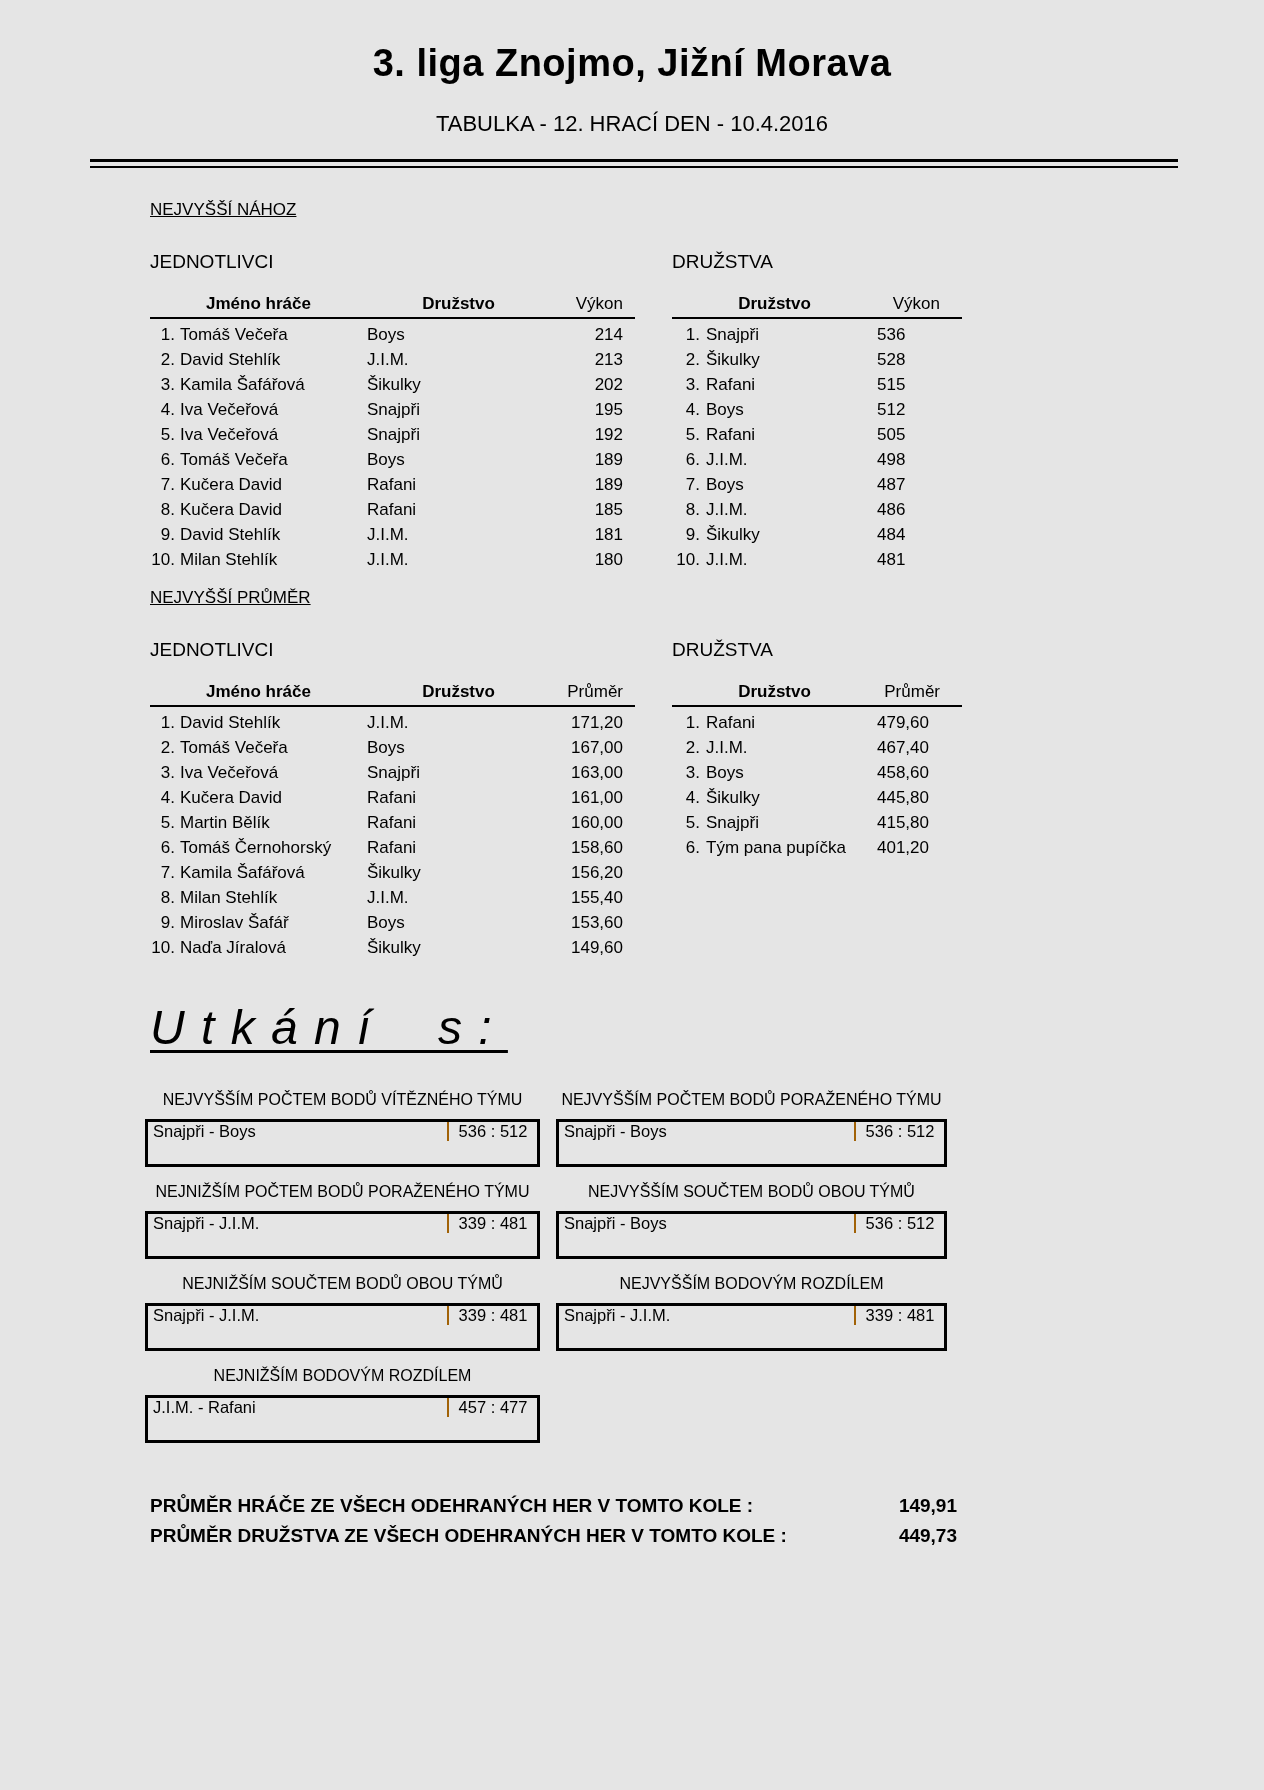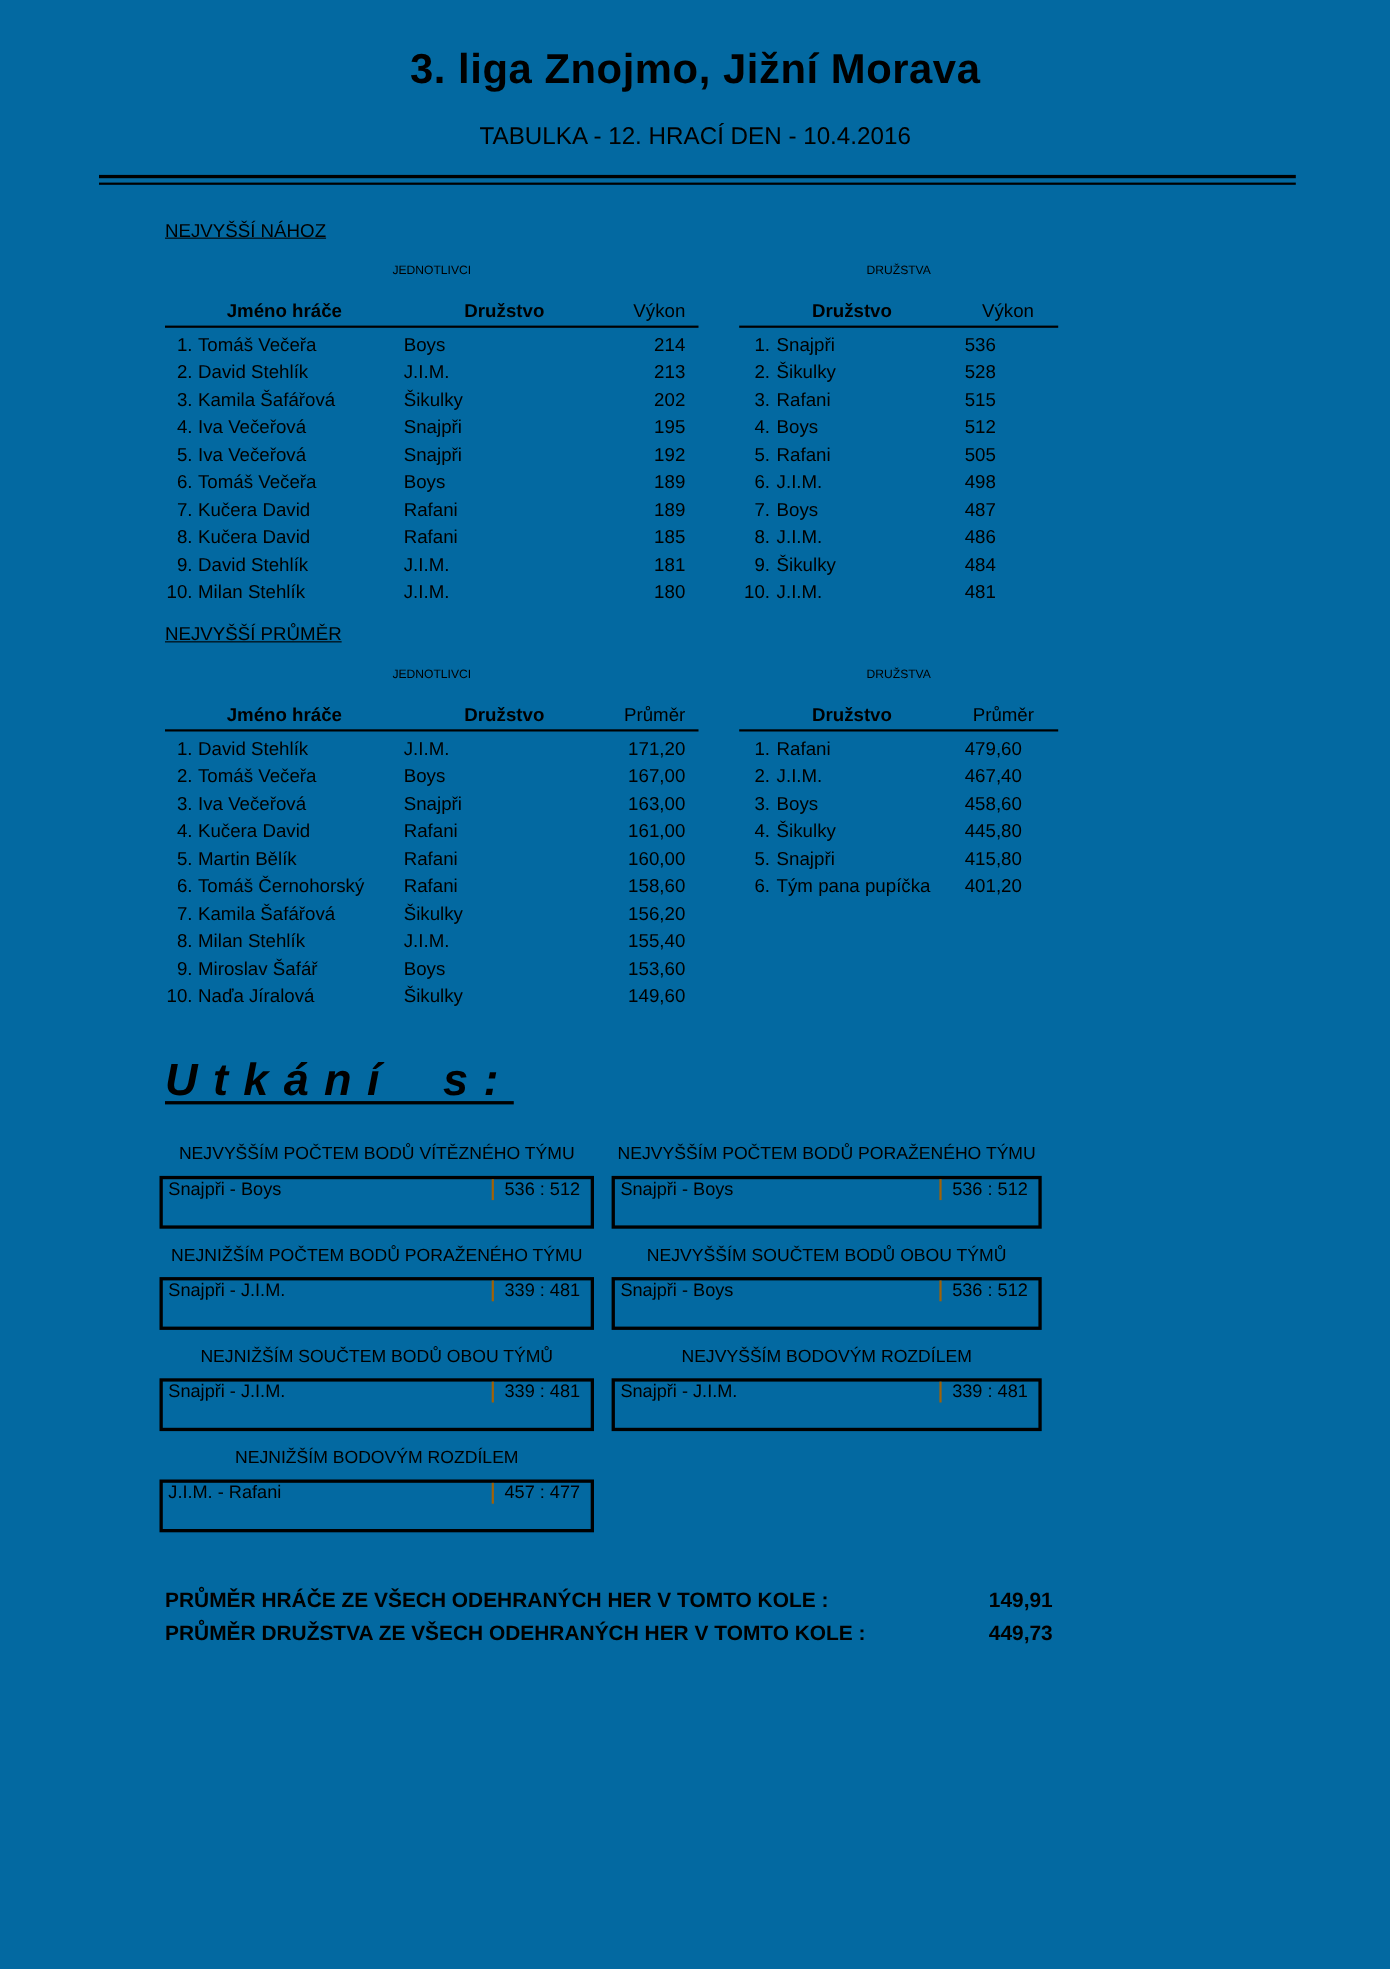--- a/index.html
+++ b/index.html
@@ -1,60 +1,60 @@
 <!DOCTYPE html>
 <html lang="cs"><head>
 <meta charset="utf-8">
 <title>3. liga Znojmo, Jižní Morava</title>
 <style>
   html,body { margin:0; padding:0; background:#fff; }
   .page {
     position:relative;
     width:1264px; height:1790px;
-    background:#0369a1; color:#000;
+    background:#e5e5e5; color:#000;
     font-family:"Liberation Sans","DejaVu Sans",sans-serif;
     overflow:hidden;
     box-sizing:border-box;
     padding-top:42px;
   }
   .title { text-align:center; font-size:38px; font-weight:bold; letter-spacing:0.5px; }
   .subtitle { text-align:center; font-size:22px; margin-top:26px; }
   .hr-double { margin-left:90px; margin-top:22px; width:1088px; height:4px;
                border-top:3px solid #000; border-bottom:2px solid #000; }
 
   .content { margin-left:150px; }
 
   .sec-heading { font-size:17px; font-weight:normal; text-decoration:underline;
                  margin:32px 0 0 0; }
 
   .tables-row { display:flex; margin-top:20px; }
   .tbl-ind  { width:485px; }
   .tbl-team { width:290px; margin-left:37px; }
 
-  .grp-title { text-align:center; font-size:11px; }
+  .grp-title { text-align:left; font-size:19px;margin-top:11px; }
   .thead { display:grid; border-bottom:2px solid #000; padding-bottom:3px;
            margin-top:21px; font-size:17px; }
   .ind-head  { grid-template-columns:217px 183px 85px; }
   .team-head { grid-template-columns:205px 85px; }
   .th-center { text-align:center;font-weight:bold; }
   .th-right  { text-align:right; padding-right:12px; }
   .team-head .th-right { padding-right:22px; }
 
   .tbody { font-size:17px; margin-top:3px; }
   .trow { display:grid; line-height:25px; height:25px; }
   .ind-row  { grid-template-columns:30px 187px 183px 85px; }
   .team-row { grid-template-columns:34px 171px 85px; }
   .ind-c0  { text-align:right; padding-right:5px; }
   .ind-c3  { text-align:right; padding-right:12px; }
   .team-c0 { text-align:right; padding-right:6px; }
   .team-c2 { text-align:left; padding-right:24px; }
 
   .utkani-heading {
     margin:40px 0 0 0;
-    font-size:41px; font-style:italic; font-weight:bold;
+    font-size:48px; font-style:italic; font-weight:normal;
     letter-spacing:0.34em; word-spacing:0.45em;
     text-decoration:underline;
     text-decoration-thickness:3px;
     text-underline-offset:6px;
   }
 
   .matches { display:grid; grid-template-columns:395px 391px;
              column-gap:27px; row-gap:33px; margin-top:36px; margin-left:-5px;gap:16px; }
   .match-label { text-align:center; font-size:16px; margin-bottom:10px; white-space:nowrap; }
   .match-box { display:flex; border:3px solid #000; height:48px; box-sizing:border-box;

